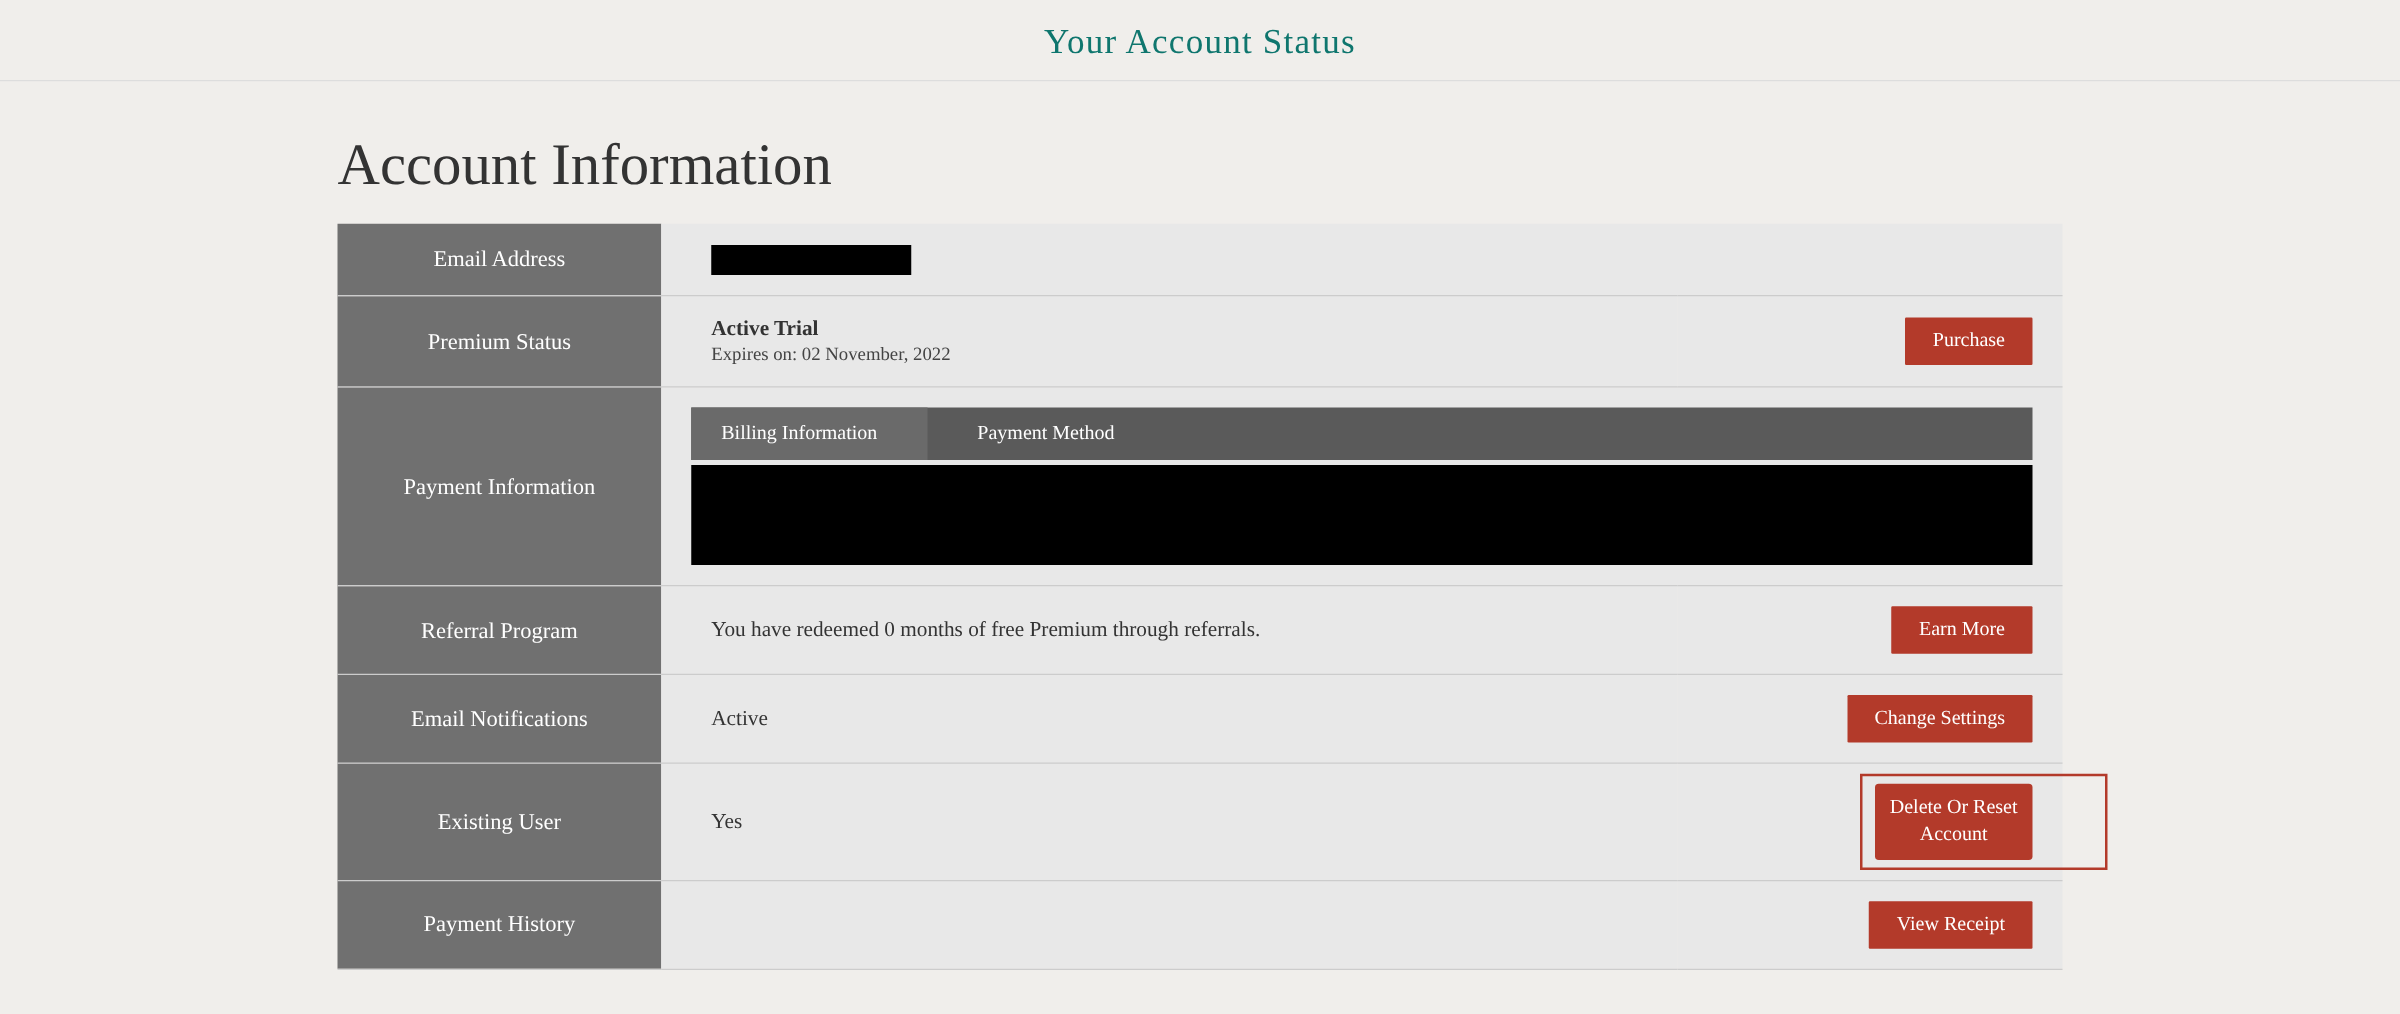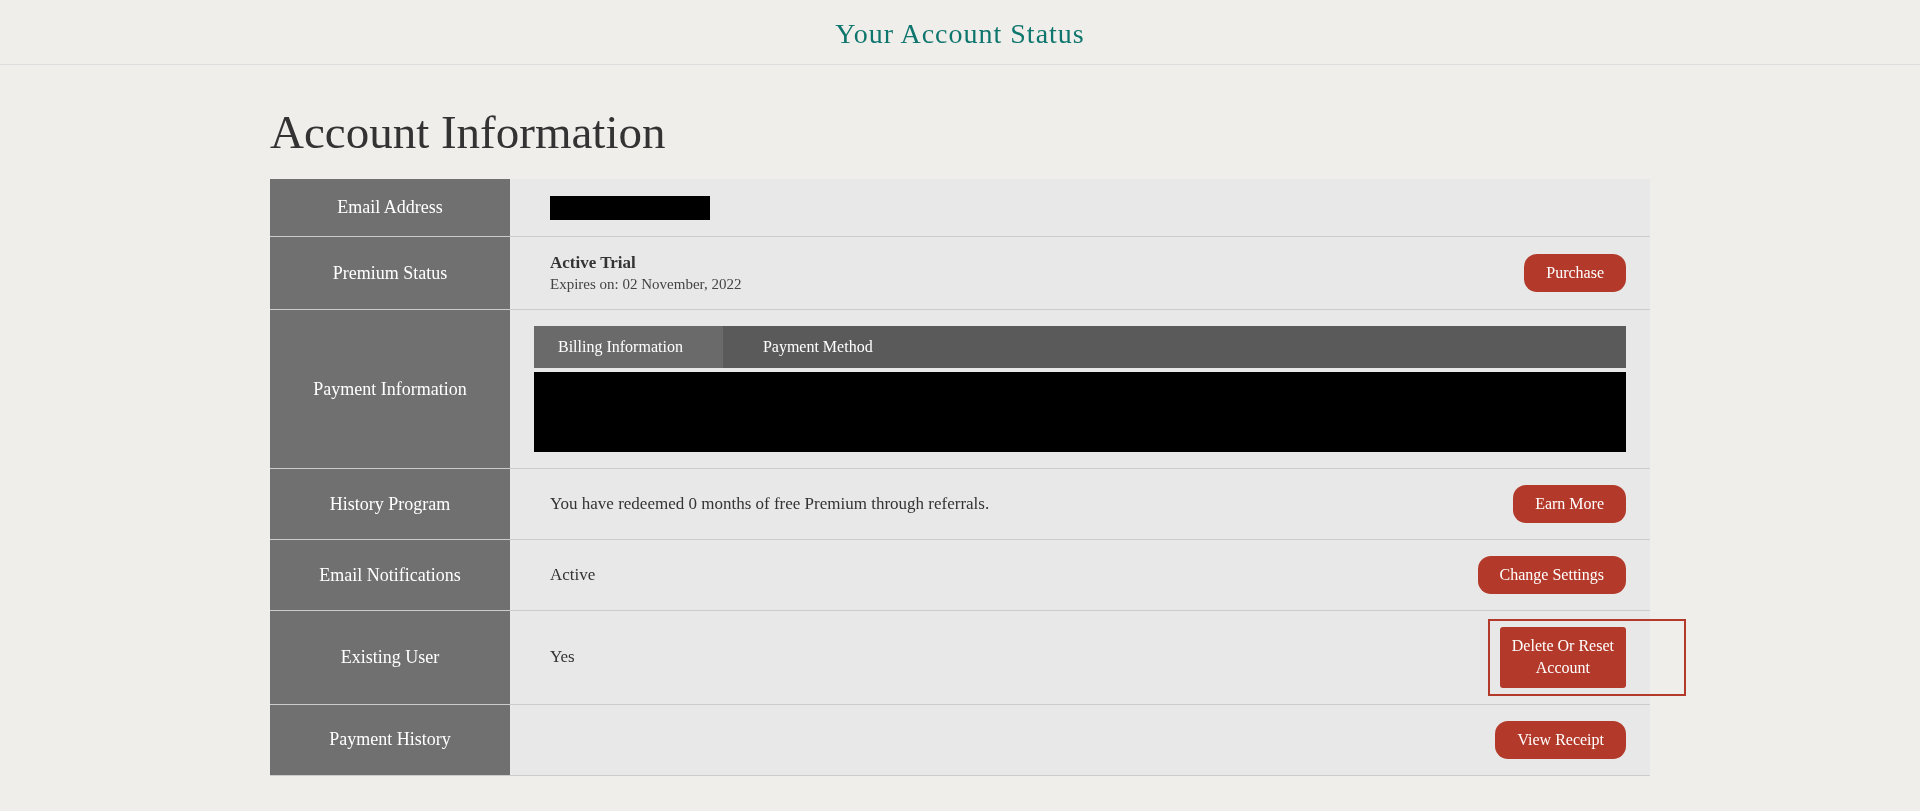--- a/index.html
+++ b/index.html
@@ -48,21 +48,21 @@
     .account-table tr {
       border-bottom: 1px solid #ccc;
     }
 
     .label-cell {
       background-color: #707070;
       color: #fff;
       font-size: 18px;
       text-align: center;
       padding: 18px 20px;
-      width: 240px;
+      width: 259px;
       vertical-align: middle;
       font-weight: normal;
     }
 
     .value-cell {
       background-color: #e8e8e8;
       padding: 16px 40px;
       font-size: 17px;
       color: #333;
       vertical-align: middle;
@@ -82,21 +82,21 @@
       vertical-align: middle;
     }
 
     .btn-red {
       background-color: #b33a2a;
       color: #fff;
       border: none;
       padding: 10px 22px;
       font-size: 16px;
       cursor: pointer;
-      border-radius: 13px;
+      border-radius: 1px;
       font-family: Georgia, serif;
     }
 
     .email-redacted {
       background-color: #000;
       display: inline-block;
       width: 160px;
       height: 24px;
       vertical-align: middle;
     }
@@ -206,21 +206,21 @@
           <td class="combined-cell" colspan="2">
             <div class="payment-tabs">
               <button class="payment-tab active">Billing Information</button>
               <button class="payment-tab">Payment Method</button>
             </div>
             <div class="payment-content-redacted"></div>
           </td>
         </tr>
 
         <tr>
-          <td class="label-cell">History Program</td>
+          <td class="label-cell">Referral Program</td>
           <td class="value-cell">You have redeemed 0 months of free Premium through referrals.</td>
           <td class="action-cell">
             <button class="btn-red">Earn More</button>
           </td>
         </tr>
 
         <tr>
           <td class="label-cell">Email Notifications</td>
           <td class="value-cell">Active</td>
           <td class="action-cell">

